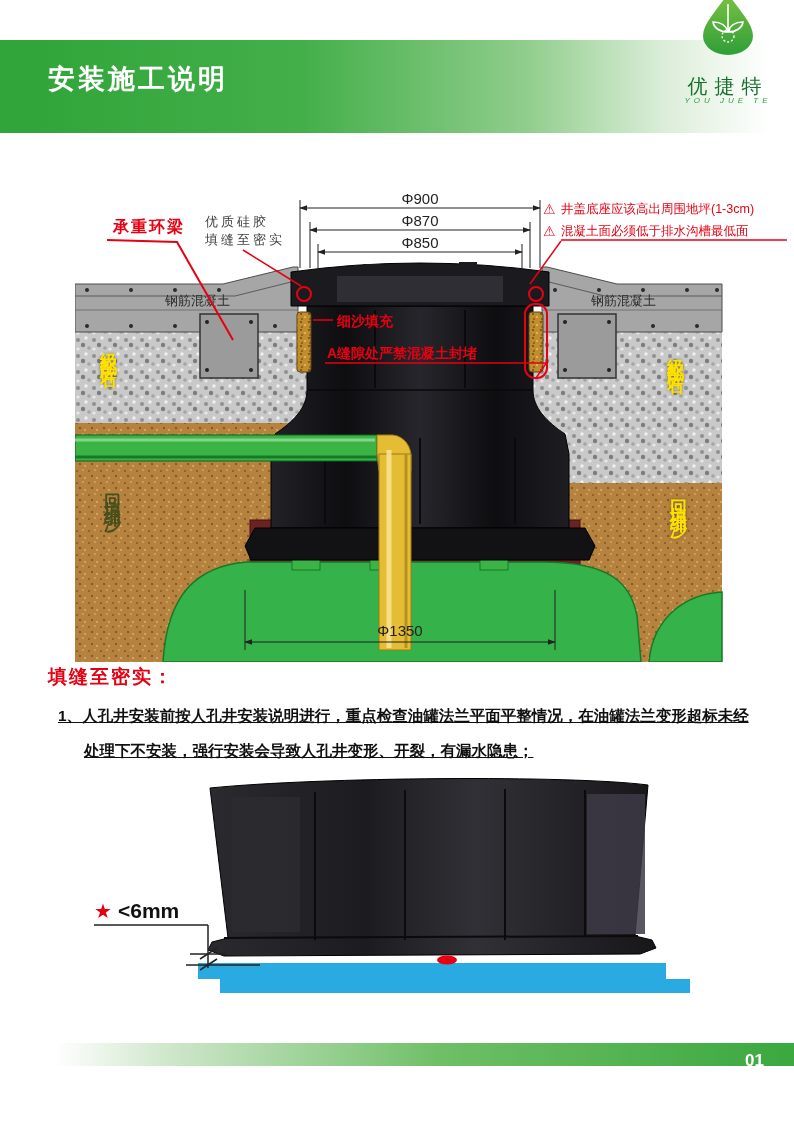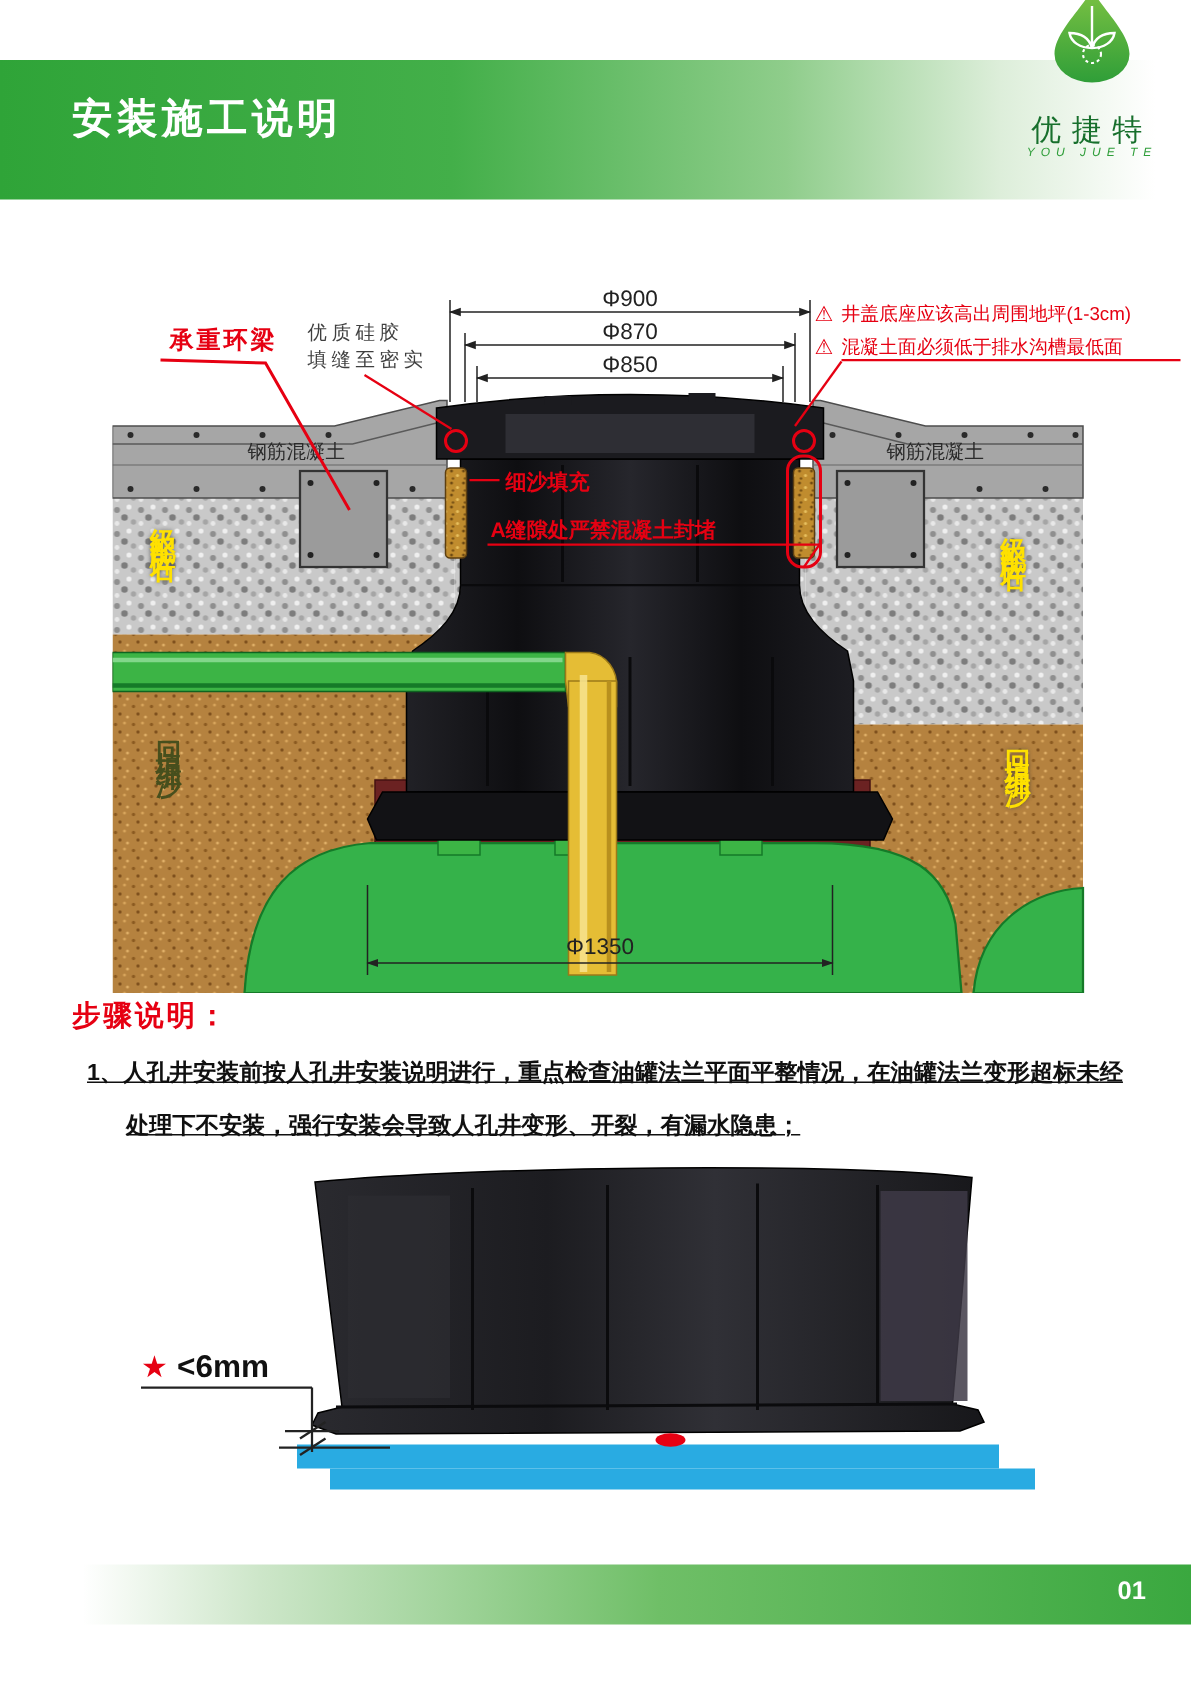--- a/index.html
+++ b/index.html
@@ -28,21 +28,21 @@
 
   .steps-heading{position:absolute;left:48px;top:664px;font-size:19px;font-weight:bold;
     color:#e60012;letter-spacing:2px;}
   .step1{position:absolute;left:58px;top:698px;width:676px;font-size:15.5px;color:#101010;
     line-height:35px;font-weight:bold;text-indent:-26px;padding-left:26px;text-decoration:underline;}
 
   .caption{position:absolute;left:120px;top:1006px;width:674px;text-align:center;
     font-size:17px;font-weight:bold;color:#111;}
   .caption .red{color:#e60012;}
 
-  .footer-bar{position:absolute;left:55px;top:1043px;width:739px;height:40px;
+  .footer-bar{position:absolute;left:55px;top:1043px;width:739px;height:23px;
     background:linear-gradient(90deg,#ffffff 0%,#cde6c9 16%,#6fbf67 52%,#3aa83f 100%);}
   .page-number{position:absolute;right:30px;top:0;height:36px;line-height:36px;
     color:#fff;font-size:17px;font-weight:bold;}
 </style>
 </head>
 <body>
 
 <div id="page">
 
   <div class="header-bar">
@@ -246,21 +246,21 @@
       </g>
     </svg>
 
     
     <div class="vlabel yellow" style="left:22px;top:146px;">级配碎石</div>
     <div class="vlabel yellow" style="left:589px;top:152px;">级配碎石</div>
     <div class="vlabel dark" style="left:26px;top:288px;">回填细沙</div>
     <div class="vlabel yellow" style="left:592px;top:294px;">回填细沙</div>
   </div>
 
-  <div class="steps-heading">步骤说明：</div>
+  <div class="steps-heading">填缝至密实：</div>
   <div class="step1"><span>1、</span><span>人孔井安装前按人孔井安装说明进行，重点检查油罐法兰平面平整情况，在油罐法兰变形超标未经处理下不安装，强行安装会导致人孔井变形、开裂，有漏水隐患；</span></div>
 
   <div class="diagram2">
     <svg width="620" height="235" viewBox="0 0 620 235">
       <defs>
         <linearGradient id="gBase" x1="0" y1="0" x2="1" y2="0">
           <stop offset="0" stop-color="#2a2a2f"></stop>
             <stop offset="0.35" stop-color="#1c1c20"></stop>
           <stop offset="0.6" stop-color="#303036"></stop>
             <stop offset="1" stop-color="#17171a"></stop>

